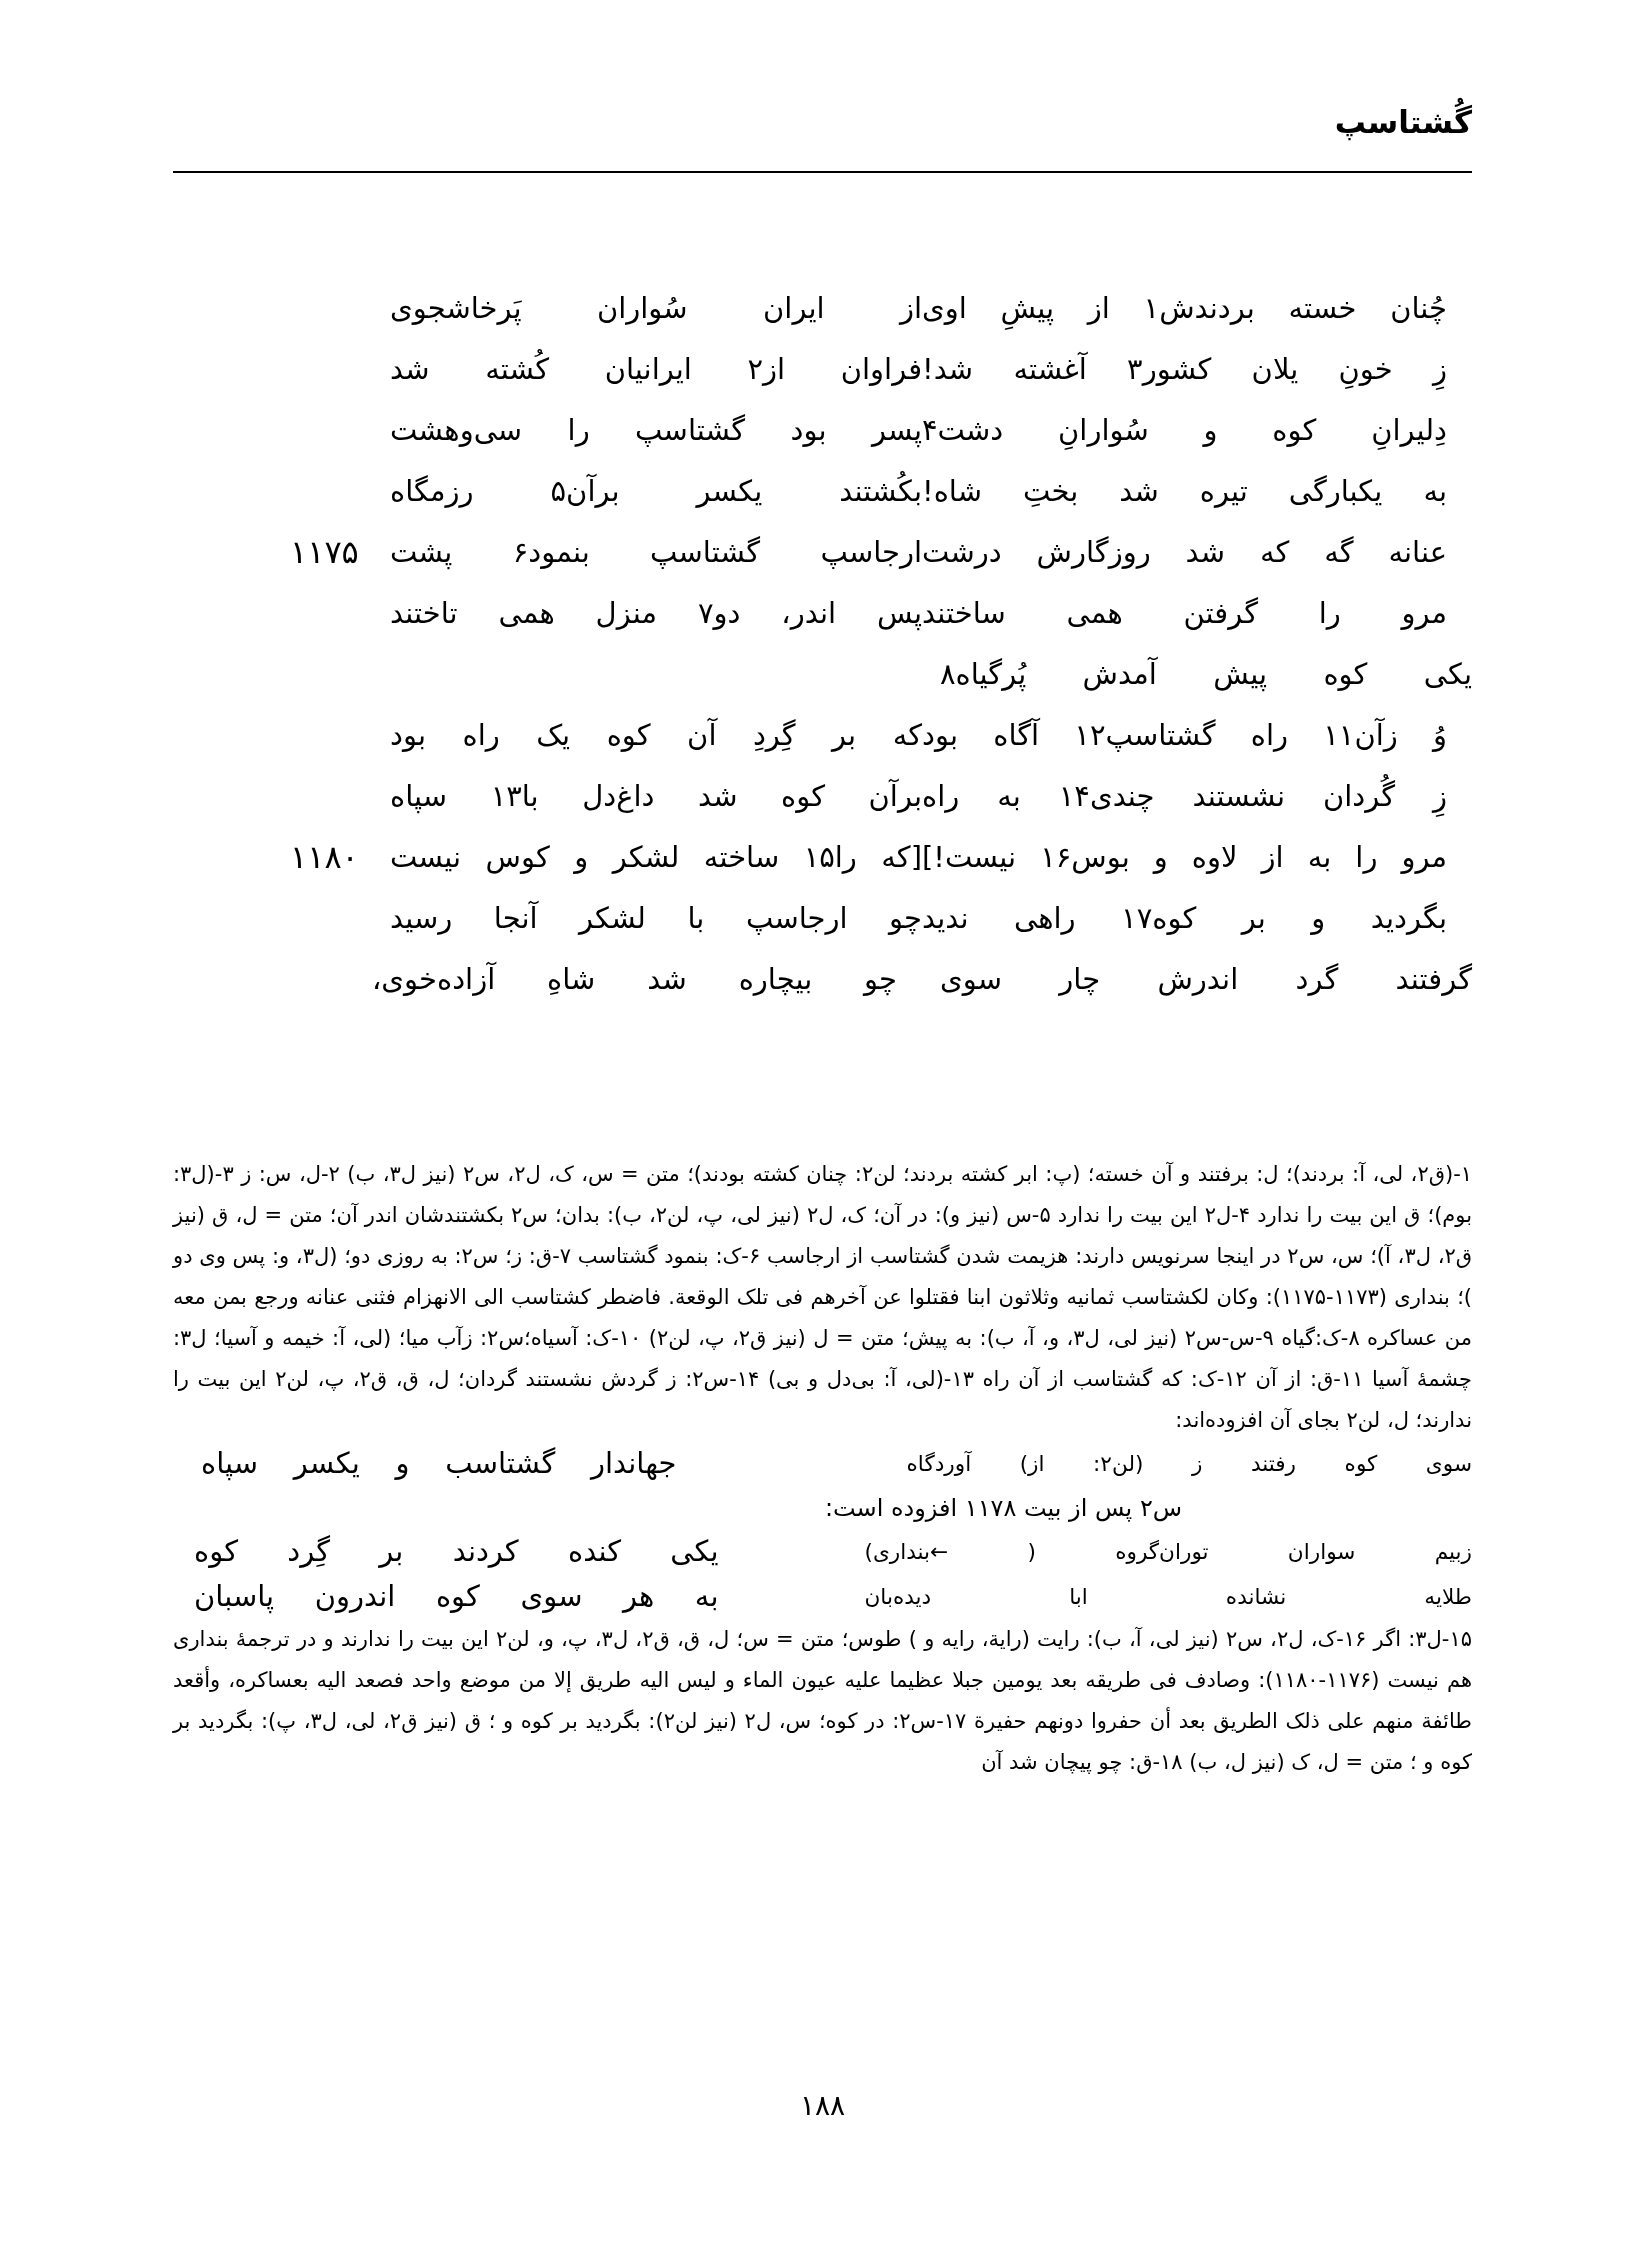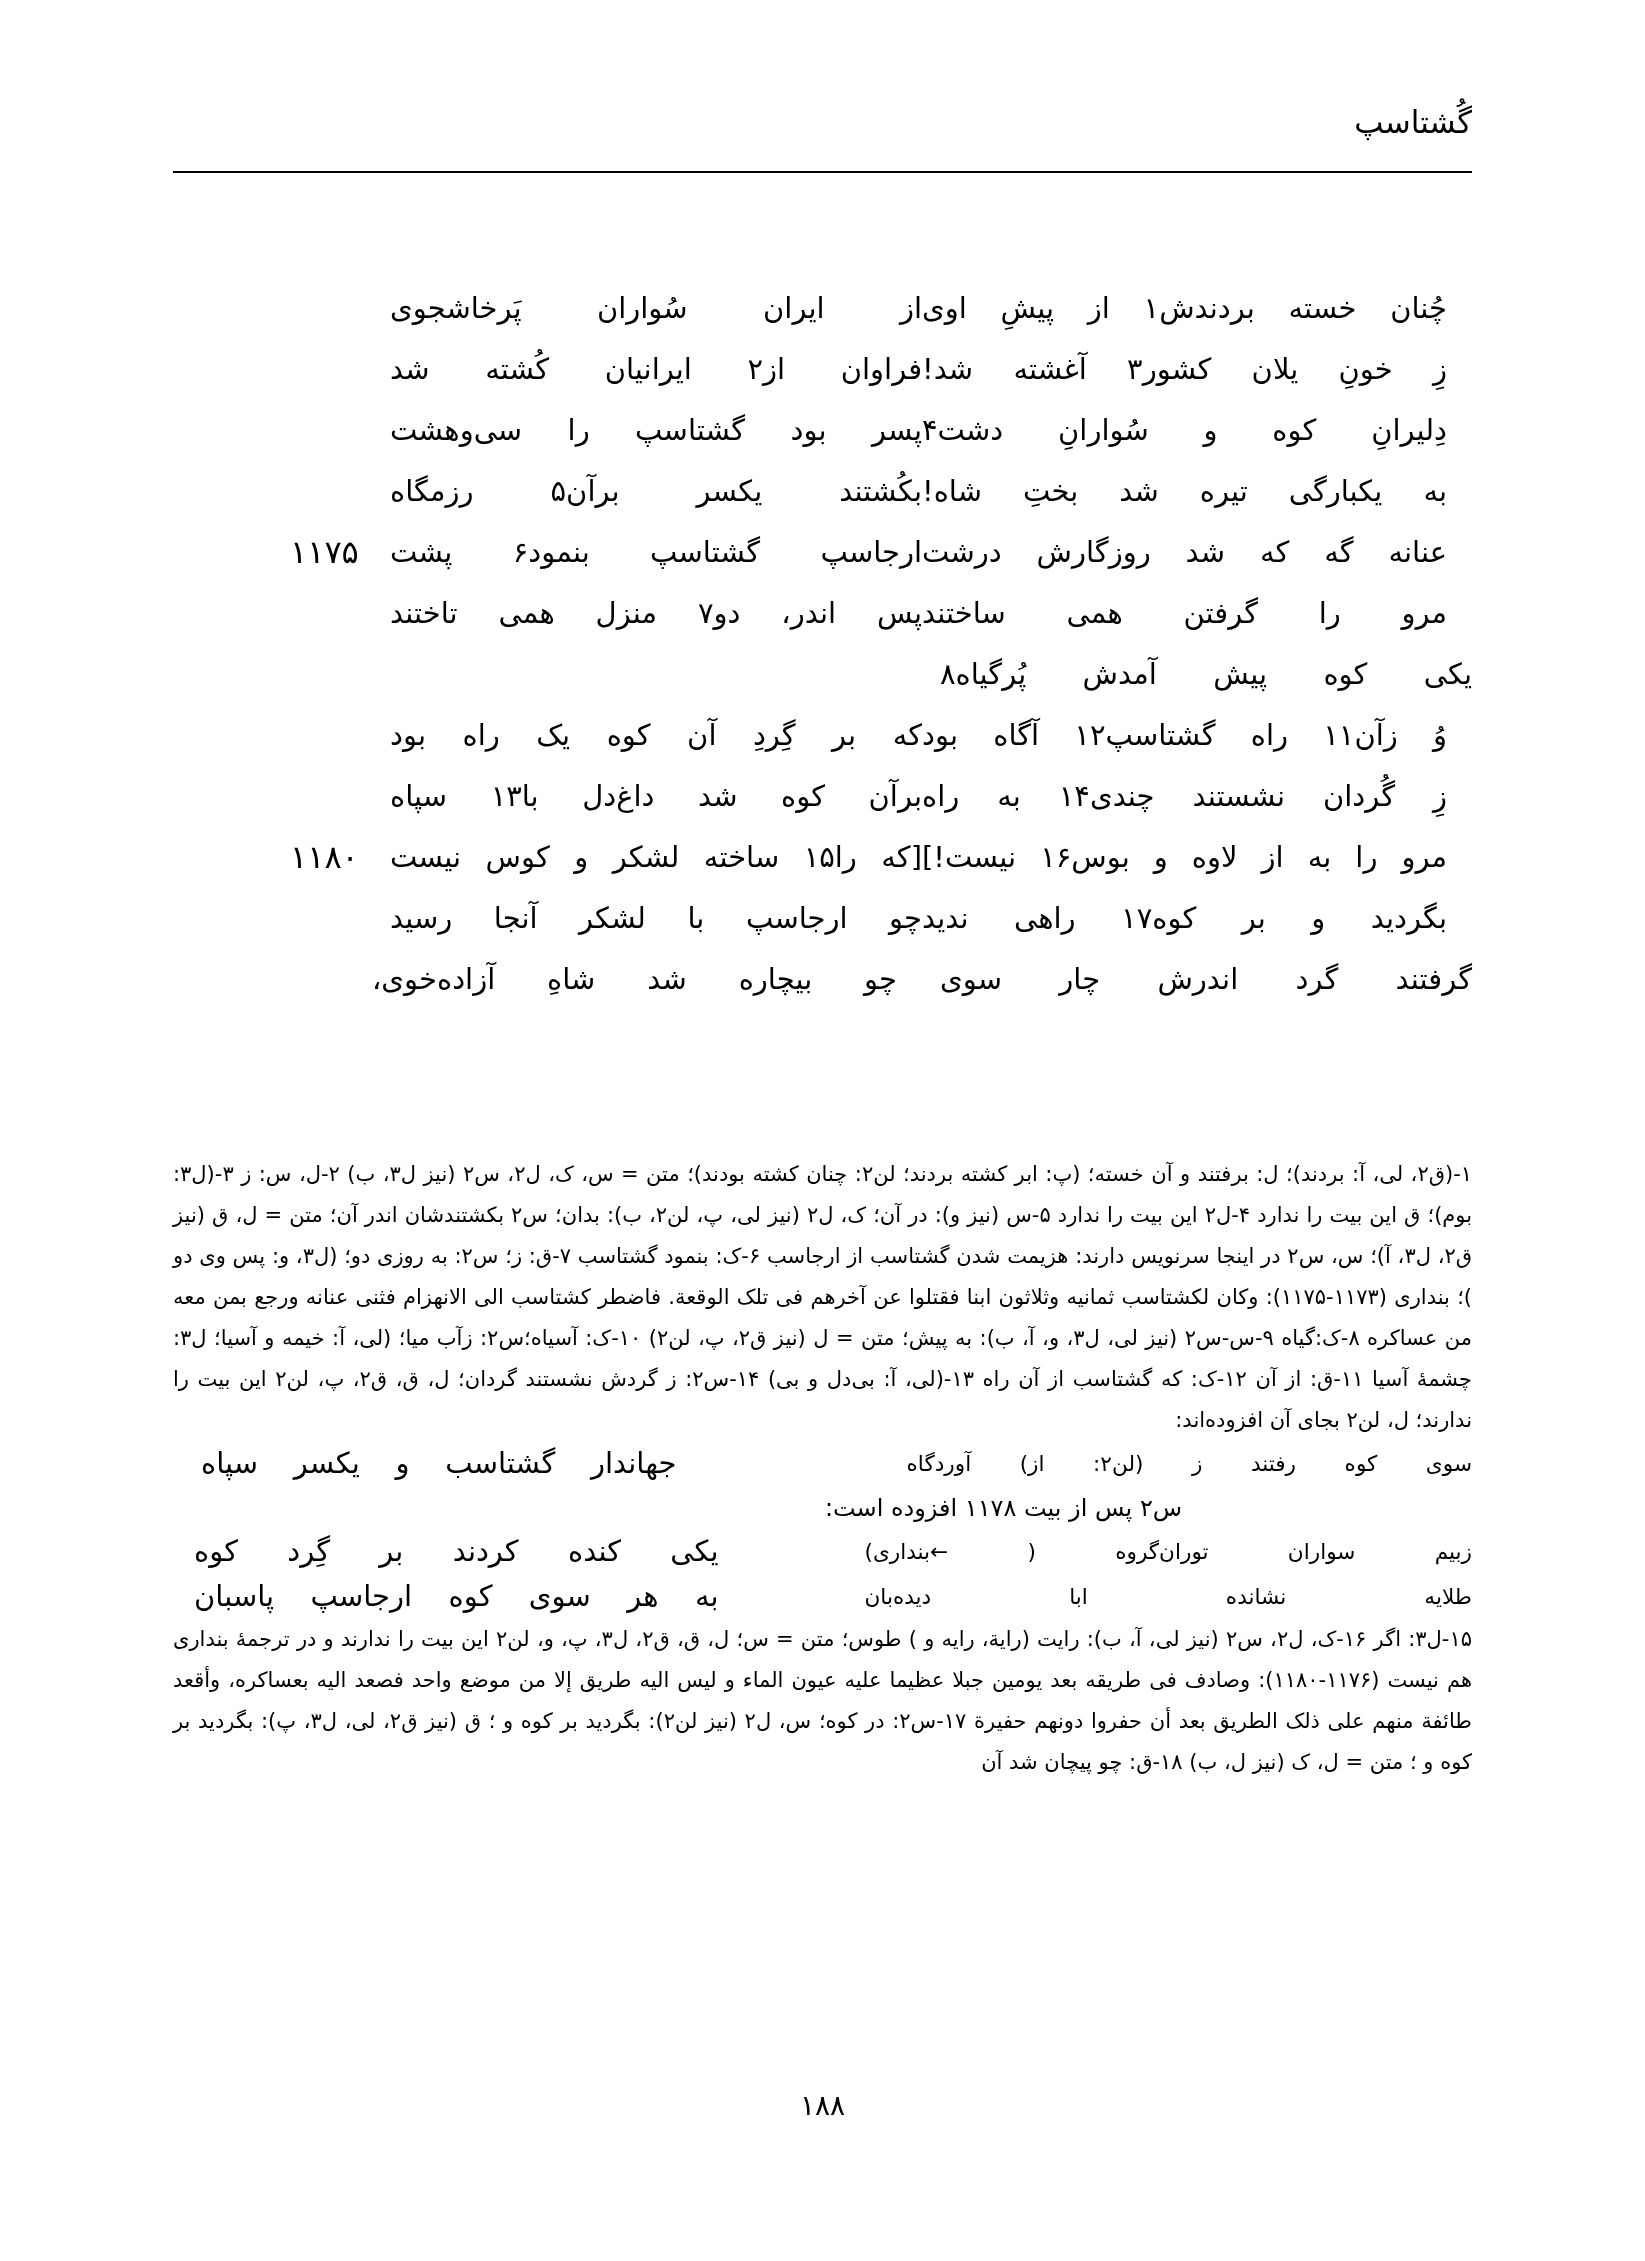--- a/index.html
+++ b/index.html
@@ -29,21 +29,21 @@
     top: 104px;
     right: 173px;
     left: 173px;
     height: 77px;
   }
   .runhead-title {
     position: absolute;
     right: 0;
     top: 0;
     font-size: 31px;
-    font-weight: normal;
+    font-weight: bold;
     line-height: 1.2;
     white-space: nowrap;
   }
   .runhead-rule {
     position: absolute;
     right: 0;
     left: 0;
     top: 67px;
     border-top: 2.8px solid #000;
   }
@@ -253,21 +253,21 @@
 
     <div class="insert-note">س۲ پس از بیت ۱۱۷۸ افزوده است:</div>
 
     <div class="insert-couplet insert-couplet2">
       <div class="ic-left">زبیم سواران توران‌گروه ( ←بنداری)</div>
       <div class="ic-right">یکی کنده کردند بر گِرد کوه</div>
     </div>
 
     <div class="insert-couplet insert-couplet2">
       <div class="ic-left">طلایه نشانده ابا دیده‌بان</div>
-      <div class="ic-right">به هر سوی کوه ارجاسپ پاسبان</div>
+      <div class="ic-right">به هر سوی کوه اندرون پاسبان</div>
     </div>
 
     <p class="app-para">۱۵-ل۳: اگر ۱۶-ک، ل۲، س۲ (نیز لی، آ، ب): رایت (رایة، رایه و ) طوس؛ متن = س؛ ل، ق، ق۲، ل۳، پ، و، لن۲ این بیت را ندارند و در ترجمهٔ بنداری هم نیست (۱۱۷۶-۱۱۸۰): وصادف فی طریقه بعد یومین جبلا عظیما علیه عیون الماء و لیس الیه طریق إلا من موضع واحد فصعد الیه بعساکره، وأقعد طائفة منهم علی ذلک الطریق بعد أن حفروا دونهم حفیرة ۱۷-س۲: در کوه؛ س، ل۲ (نیز لن۲): بگردید بر کوه و ؛ ق (نیز ق۲، لی، ل۳، پ): بگردید بر کوه و ؛ متن = ل، ک (نیز ل، ب) ۱۸-ق: چو پیچان شد آن</p>
 
   </div>
 
   <div class="folio">۱۸۸</div>
 
 </div>
 

